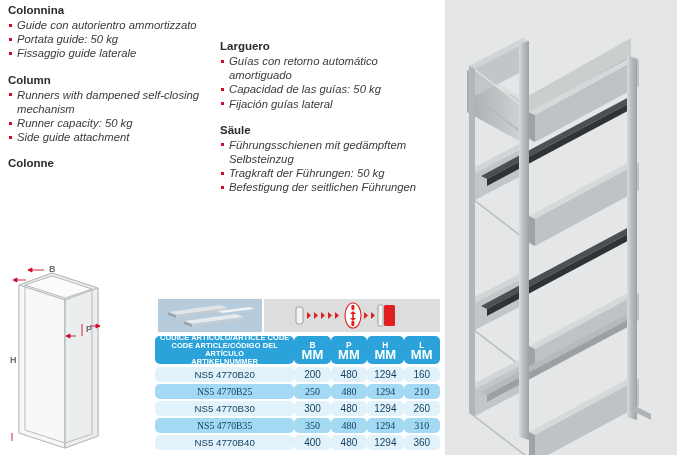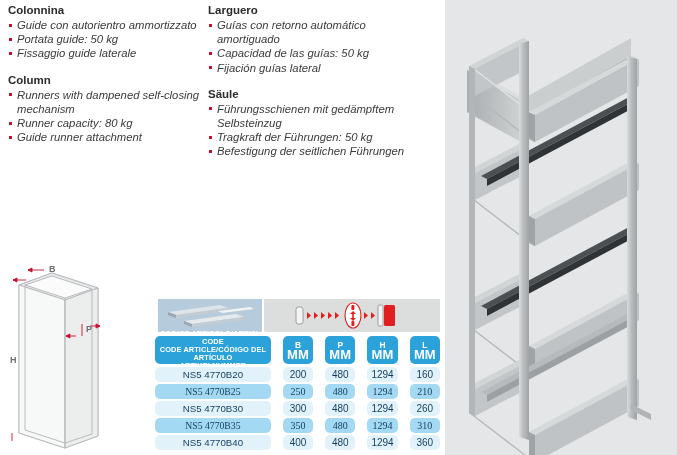--- a/index.html
+++ b/index.html
@@ -18,21 +18,21 @@
     position:absolute;left:445px;top:0;width:232px;height:455px;
     background:#e4e6e7;
     overflow:hidden;
   }
   .photo-stage{position:absolute;inset:0;}
 
   
   .specs{position:absolute;left:8px;top:4px;width:440px;height:250px;}
   .col{position:absolute;top:0;width:205px;}
   .col-left{left:0;}
-  .col-right{left:200px;}
+  .col-right{left:212px;margin-top:36px;}
 
   .blk{margin-bottom:13px;}
   .blk h3{
     margin:0 0 2px 0;
     font-size:11.5px;
     font-weight:bold;
     color:#2b2b2b;
     letter-spacing:0;
   }
   ul.bullets{margin:0;padding:0;list-style:none;font-style:italic;}
@@ -56,21 +56,21 @@
   .drawing{position:absolute;left:2px;top:258px;width:148px;height:195px;}
 
   
   .iconstrip{position:absolute;left:158px;top:299px;width:282px;height:33px;}
   .icon-box{position:absolute;top:0;height:33px;}
   .icon-runner{left:0;width:104px;background:#b9cede;}
   .icon-soft{left:106px;width:176px;background:#dcdddd;}
 
   
   .table{position:absolute;left:155px;top:336px;width:285px;}
-  .trow{display:flex;gap:12px;margin-bottom:2px;height:15px;}
+  .trow{display:flex;gap:0;margin-bottom:2px;height:15px;}
   .trow.head{height:28px;margin-bottom:3px;}
   .cell{
     display:flex;align-items:center;justify-content:center;
     font-size:10px;color:#103d5d;
     border-radius:5px;
     box-sizing:border-box;
   }
   .c-code{width:153px;}
   .c-num{width:40px;}
   .head .cell{
@@ -221,26 +221,27 @@
           <li>Portata guide: 50 kg</li>
           <li>Fissaggio guide laterale</li>
         </ul>
       </div>
 
       <div class="blk">
         <h3>Column</h3>
         <ul class="bullets">
           <li>Runners with dampened self-closing</li>
           <li class="cont">mechanism</li>
-          <li>Runner capacity: 80 kg</li>
-          <li>Guide runner attachment</li>
+          <li>Runner capacity: 50 kg</li>
+          <li>Side guide attachment</li>
         </ul>
       </div>
 
       <div class="blk">
+        <h3>Colonne</h3>
       </div>
 
     </div>
 
     <div class="col col-right">
 
       <div class="blk">
         <h3>Larguero</h3>
         <ul class="bullets">
           <li>Guías con retorno automático amortiguado</li>

